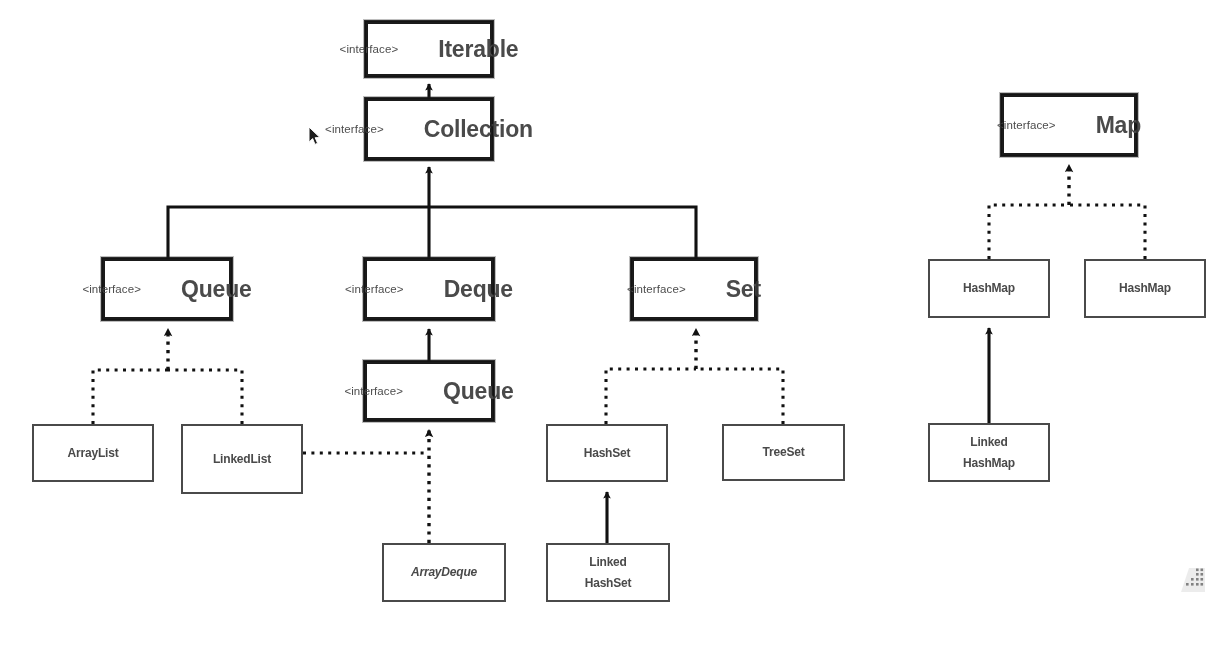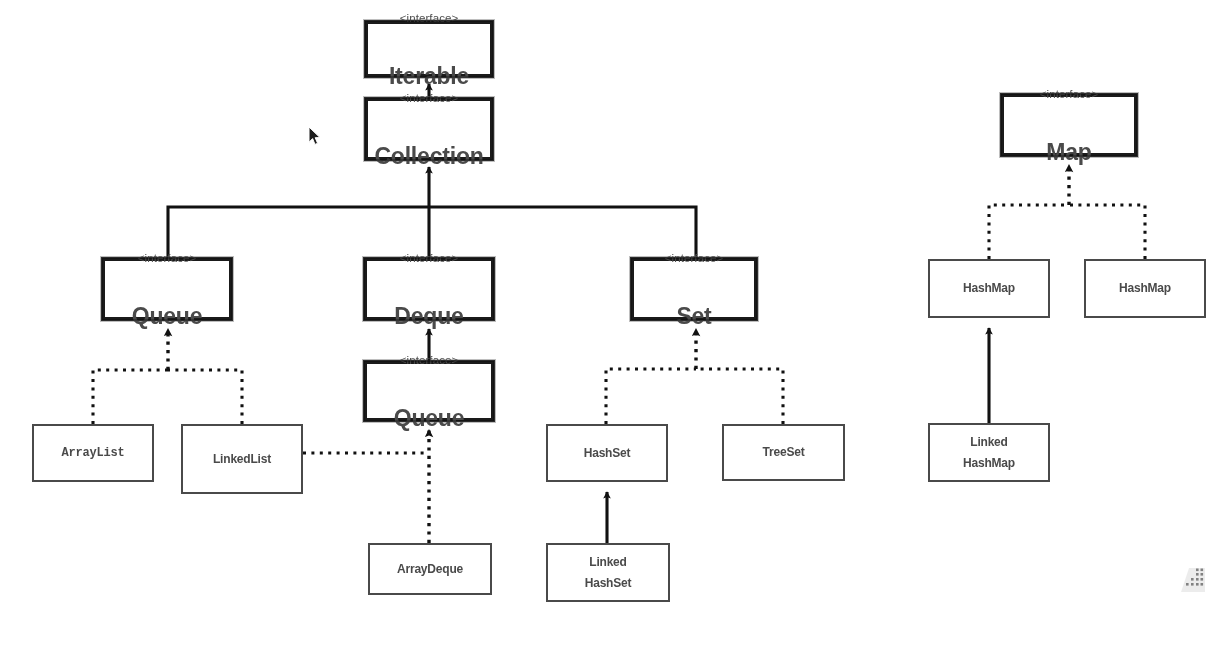--- a/index.html
+++ b/index.html
@@ -24,21 +24,21 @@
     left: 0;
     top: 0;
     width: 1216px;
     height: 652px;
     pointer-events: none;
   }
   .node {
     position: absolute;
     box-sizing: border-box;
     display: flex;
-    flex-direction: column;
+    flex-direction: row;
     align-items: center;
     justify-content: center;
     background: #ffffff;
     text-align: center;
     gap: 40px;
   }
   
   .node.cls {
     border: 2px solid #4a4a4a;
   }
@@ -198,37 +198,37 @@
       <div class="node iface" style="left: 365px; top: 362px; width: 128px; height: 58px;">
         <div class="stereo">&lt;interface&gt;</div>
         <div class="nname">Queue</div>
       </div>
       <div class="node cls" style="left: 928px; top: 259px; width: 122px; height: 59px;">
         <div class="nname">HashMap</div>
       </div>
       <div class="node cls" style="left: 1084px; top: 259px; width: 122px; height: 59px;">
         <div class="nname">HashMap</div>
       </div>
-      <div class="node cls" style="left: 32px; top: 424px; width: 122px; height: 58px; font-family: Liberation Mono, monospace;">
+      <div class="node cls" style="left: 32px; top: 424px; width: 122px; height: 58px;">
         <div class="nname">ArrayList</div>
       </div>
       <div class="node cls" style="left: 181px; top: 424px; width: 122px; height: 70px;">
         <div class="nname">LinkedList</div>
       </div>
       <div class="node cls" style="left: 546px; top: 424px; width: 122px; height: 58px;">
         <div class="nname">HashSet</div>
       </div>
       <div class="node cls" style="left: 722px; top: 424px; width: 123px; height: 57px;">
         <div class="nname">TreeSet</div>
       </div>
       <div class="node cls" style="left: 928px; top: 423px; width: 122px; height: 59px;">
         <div class="nname">Linked
 HashMap</div>
       </div>
-      <div class="node cls" style="left: 368px; top: 543px; width: 124px; height: 52px;">
+      <div class="node cls" style="left: 382px; top: 543px; width: 124px; height: 59px; font-style: italic;">
         <div class="nname">ArrayDeque</div>
       </div>
       <div class="node cls" style="left: 546px; top: 543px; width: 124px; height: 59px;">
         <div class="nname">Linked
 HashSet</div>
       </div>
     </div>
 
   <svg id="cursor" viewBox="0 0 14 20" xmlns="http://www.w3.org/2000/svg" style="left: 308px; top: 126px;">
     <path d="M1,1 L1,16.2 L4.6,12.6 L7,18.4 L9.6,17.3 L7.2,11.7 L12,11.6 Z" fill="#1c1c1c" stroke="#ffffff" stroke-width="1"></path>

